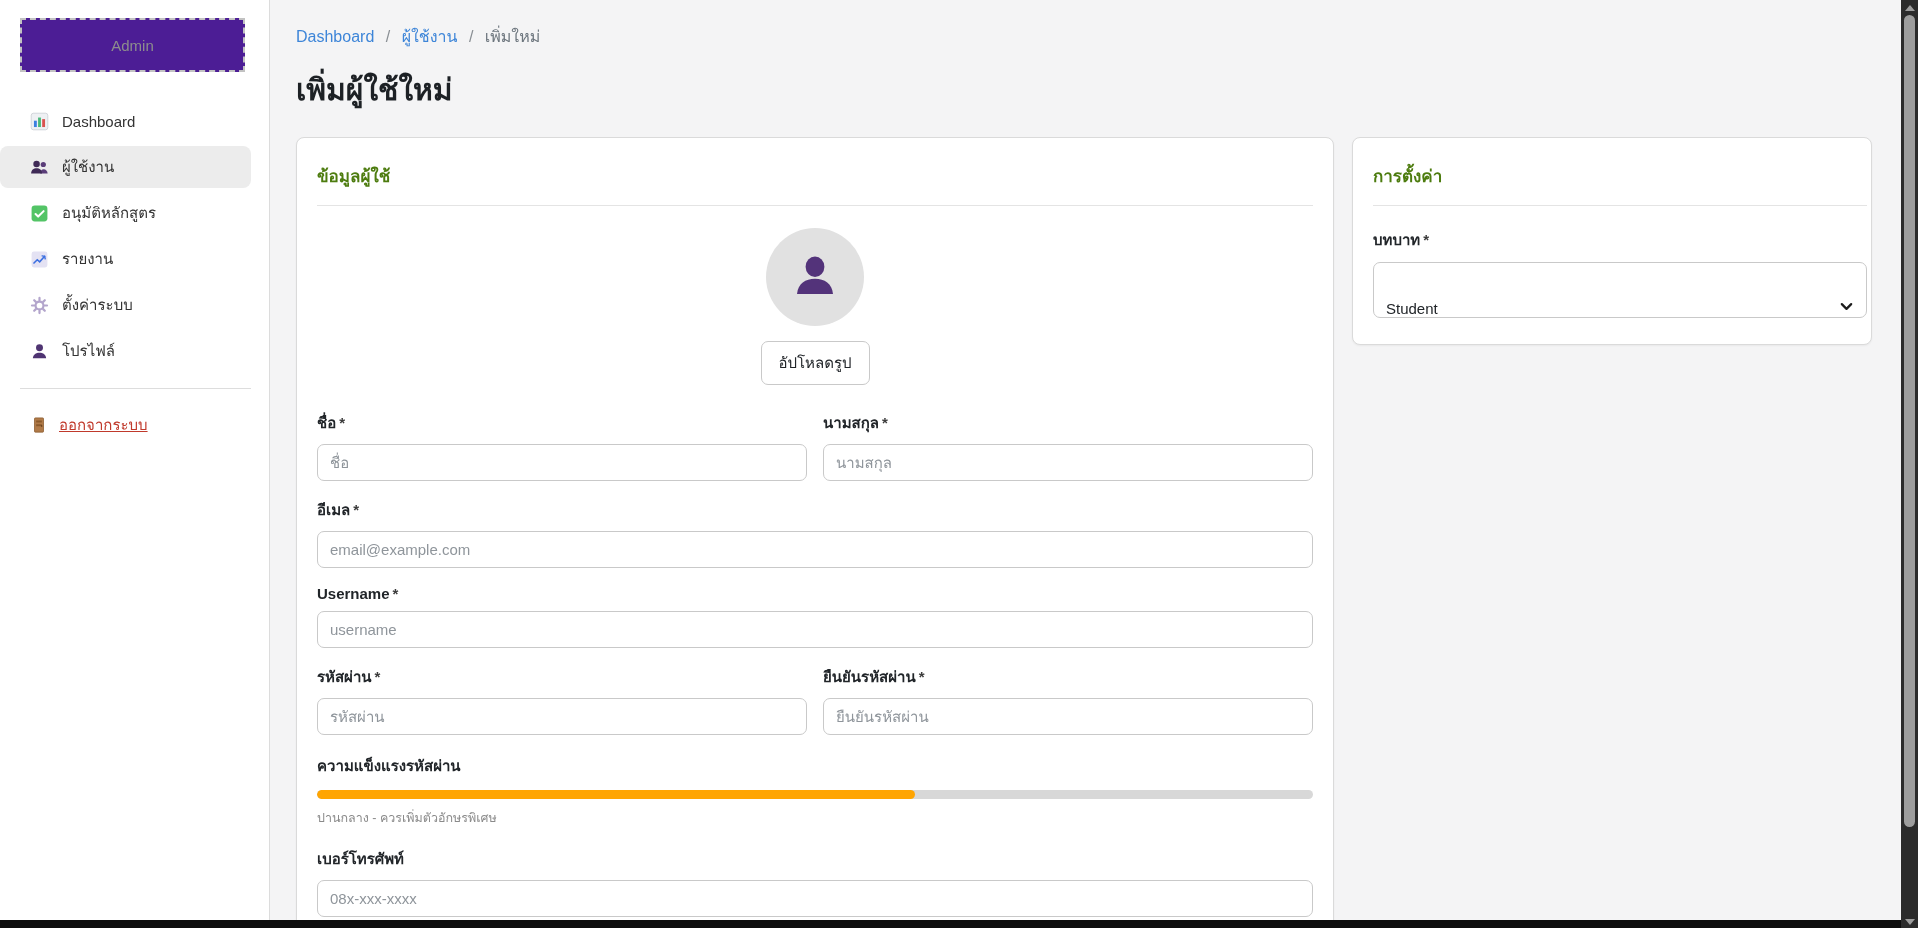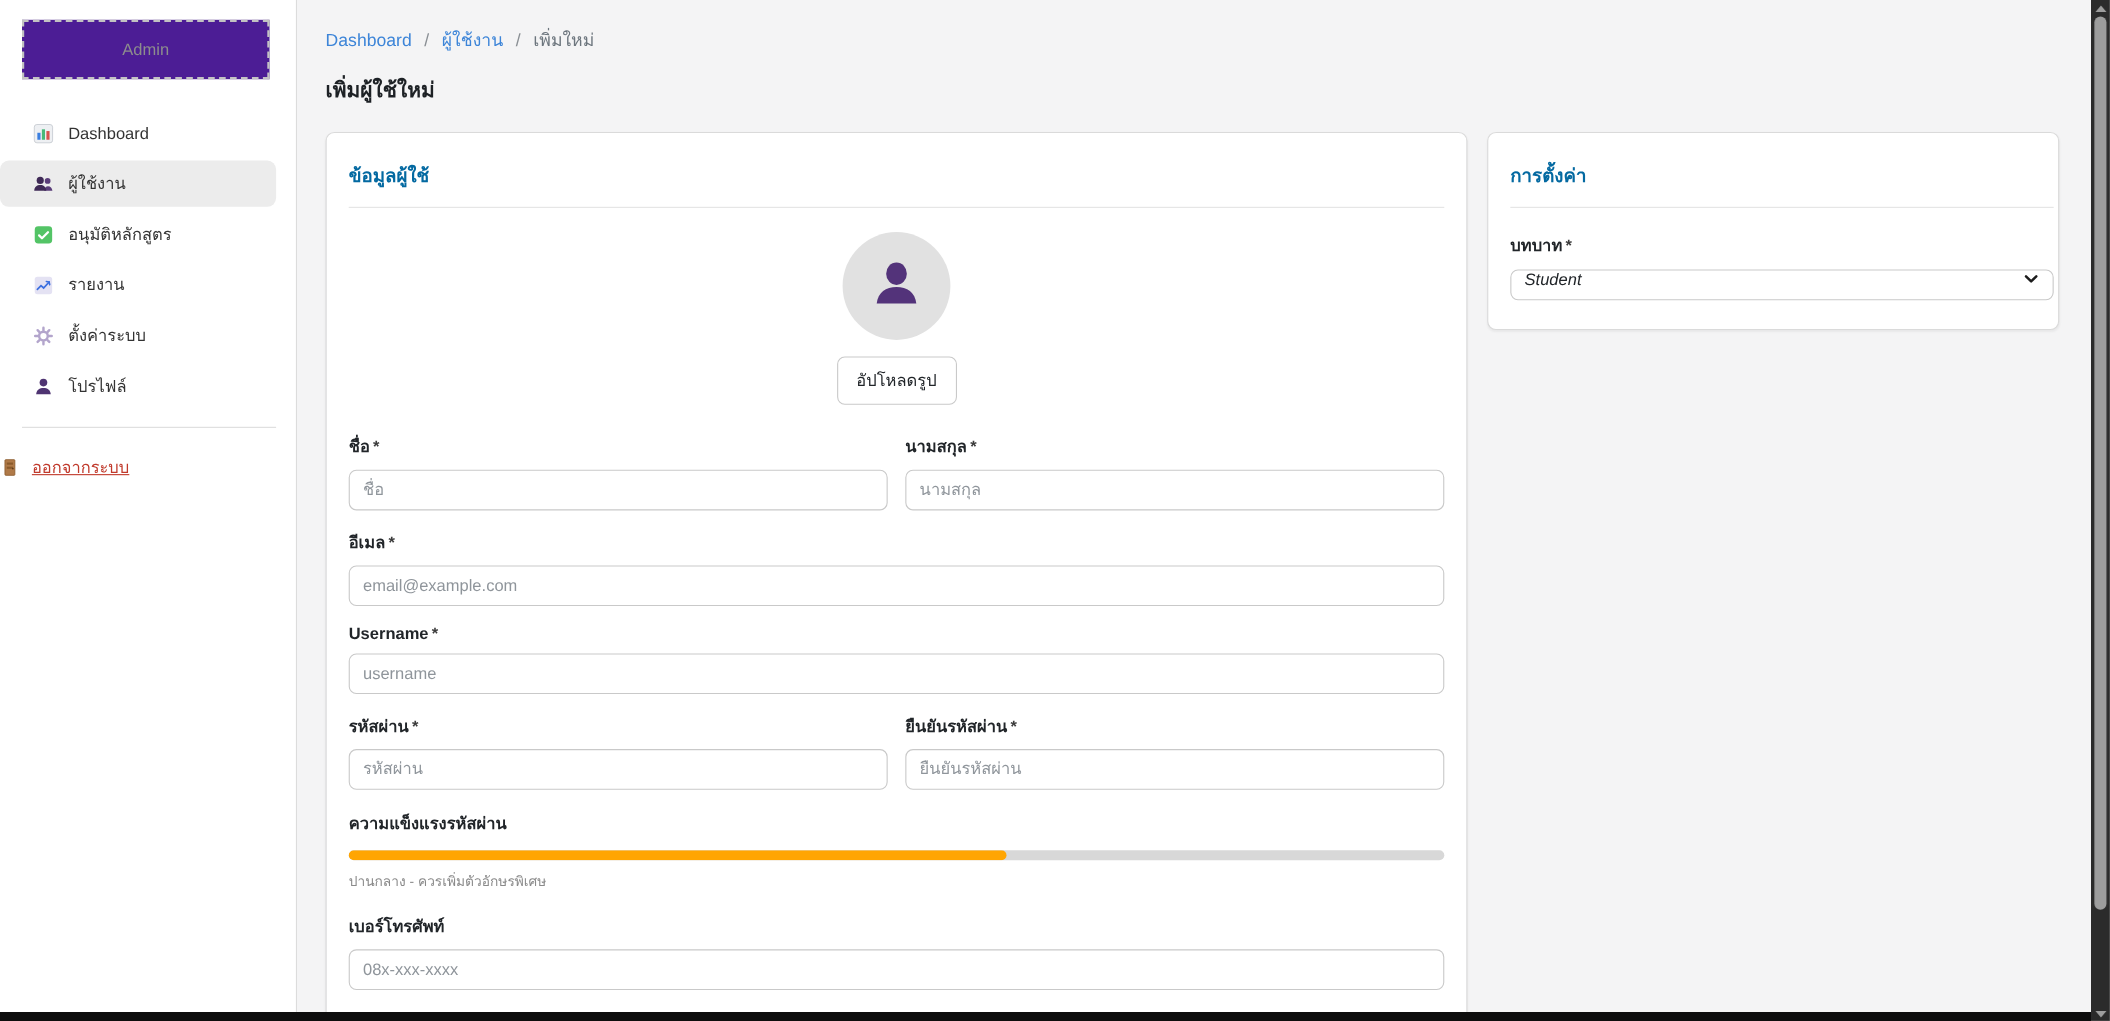--- a/index.html
+++ b/index.html
@@ -19,40 +19,40 @@
   }
   .side-nav { margin-top:28px; }
   .side-item {
     display:flex; align-items:center; gap:13px; height:42px; margin:0 18px 4px 0;
     padding-left:30px; border-radius:8px; color:#333; cursor:pointer;
   }
   .side-item.active { background:#ececec; }
   .side-item .ico { width:19px; height:19px; display:inline-flex; flex:none; }
   .side-divider { border:none; border-top:1px solid #ddd; margin:16px 18px 0 20px; }
   .logout-link {
-    margin-top:24px; display:flex; align-items:center; gap:11px;
+    margin-top:24px; padding-left:30px; display:flex; align-items:center; gap:11px;
     color:#c0392b; text-decoration:underline; cursor:pointer; font-size:15px;
   }
   .logout-link .ico { width:18px; height:18px; display:inline-flex; flex:none; }
 
   
   .content { flex:1; background:#f4f4f5; padding:24px 45px 0 26px; overflow:hidden; }
   .breadcrumb { font-size:16px; color:#6c757d; margin-bottom:17px; }
   .breadcrumb a { color:#3d85d8; text-decoration:none; cursor:pointer; }
   .breadcrumb .sep { margin:0 7px; color:#8a8f94; }
-  .page-title { font-size:19px; font-weight:bold; color:#1d2125; margin-bottom:24px; }
+  .page-title { font-size:30px; font-weight:bold; color:#1d2125; margin-bottom:24px; }
 
   .row { display:flex; gap:18px; align-items:flex-start; }
   .card {
     background:#fff; border:1px solid #dadada; border-radius:8px;
     box-shadow:0 1px 2px rgba(0,0,0,.05);
   }
   .form-card { width:1038px; padding:20px 20px 28px 20px; }
   .settings-card { width:520px; padding:20px 4px 26px 20px; }
-  .card-title { font-size:17px; font-weight:bold; color:#0369a1; margin:4px 0 16px 0; }
+  .card-title { font-size:17px; font-weight:bold; color:#4d7c0f; margin:4px 0 16px 0; }
   .card-divider { border:none; border-top:1px solid #e4e4e4; margin-bottom:22px; }
 
   
   .avatar-section { display:flex; flex-direction:column; align-items:center; margin:8px 0 26px 0; }
   .avatar-circle {
     width:98px; height:98px; border-radius:50%; background:#e1e1e1;
     display:flex; align-items:center; justify-content:center; margin-bottom:15px;
   }
   .upload-btn {
     background:#fff; border:1px solid #c9c9c9; border-radius:7px;
@@ -74,23 +74,23 @@
 
   
   .strength-label { font-weight:bold; font-size:15px; margin:2px 0 12px 0; }
   .strength-track { height:9px; background:#d8d8d8; border-radius:5px; margin-bottom:9px; overflow:hidden; }
   .strength-fill { height:100%; border-radius:5px; }
   .strength-caption { font-size:12.5px; color:#8a8a8a; margin-bottom:19px; }
 
   
   .role-label { display:block; font-weight:bold; font-size:15px; margin:2px 0 10px 0; }
   .select-box {
-    height:28px; border:1px solid #c9c9c9; border-radius:7px; background:#fff;
-    display:flex; align-items:flex-start; justify-content:space-between; padding:0 12px;
-    font-size:15px; color:#212529; cursor:pointer;font-style:italic;
+    height:56px; border:1px solid #c9c9c9; border-radius:7px; background:#fff;
+    display:flex; align-items:flex-end; justify-content:space-between; padding:0 12px;
+    font-size:15px; color:#212529; cursor:pointer;
   }
 
   
   .bottom-bar { position:fixed; left:0; bottom:0; width:1918px; height:8px; background:#0d0d0d; z-index:40; }
   .v-scrollbar { position:fixed; top:0; right:0; width:17px; height:928px; background:#2b2b2b; z-index:50; }
   .sb-arrow-up {
     position:absolute; top:5px; left:3.5px; width:0; height:0;
     border-left:5px solid transparent; border-right:5px solid transparent; border-bottom:6px solid #9d9d9d;
   }
   .sb-thumb { position:absolute; top:15px; left:3px; width:11px; height:812px; background:#9d9d9d; border-radius:6px; }

